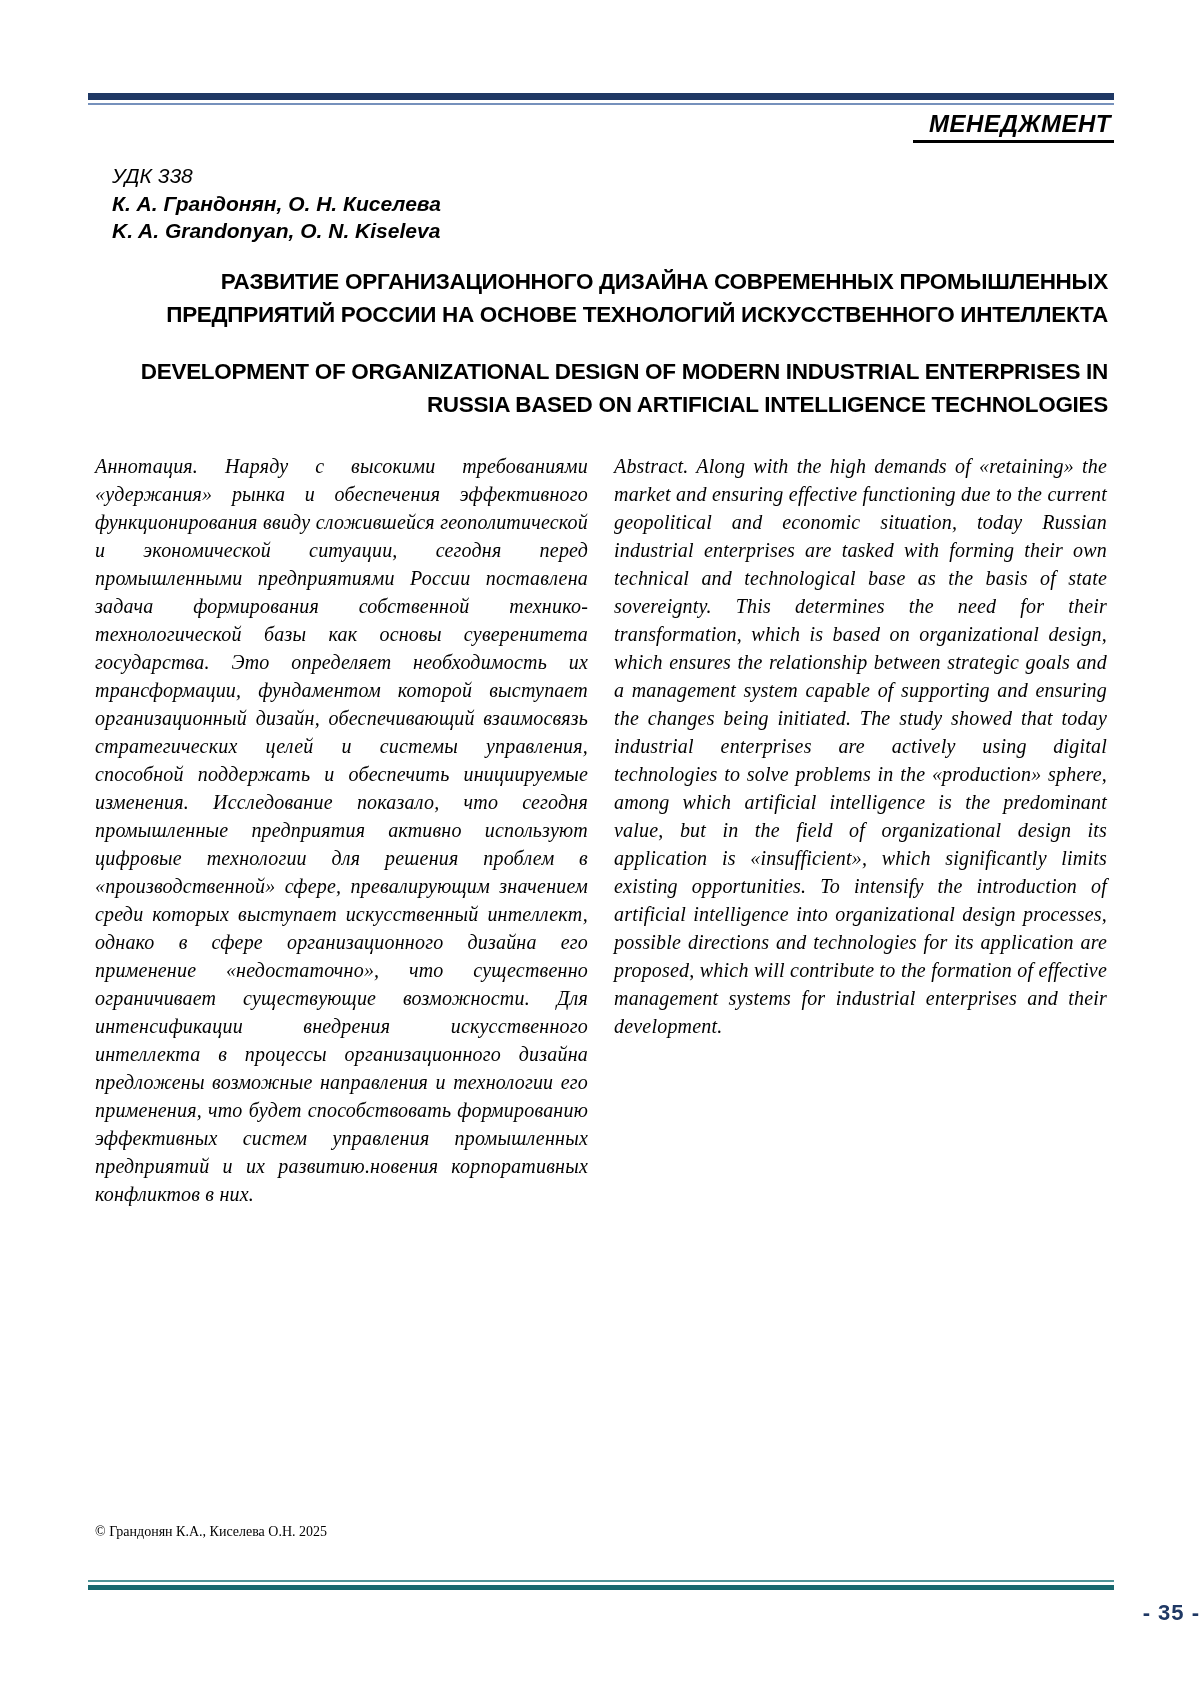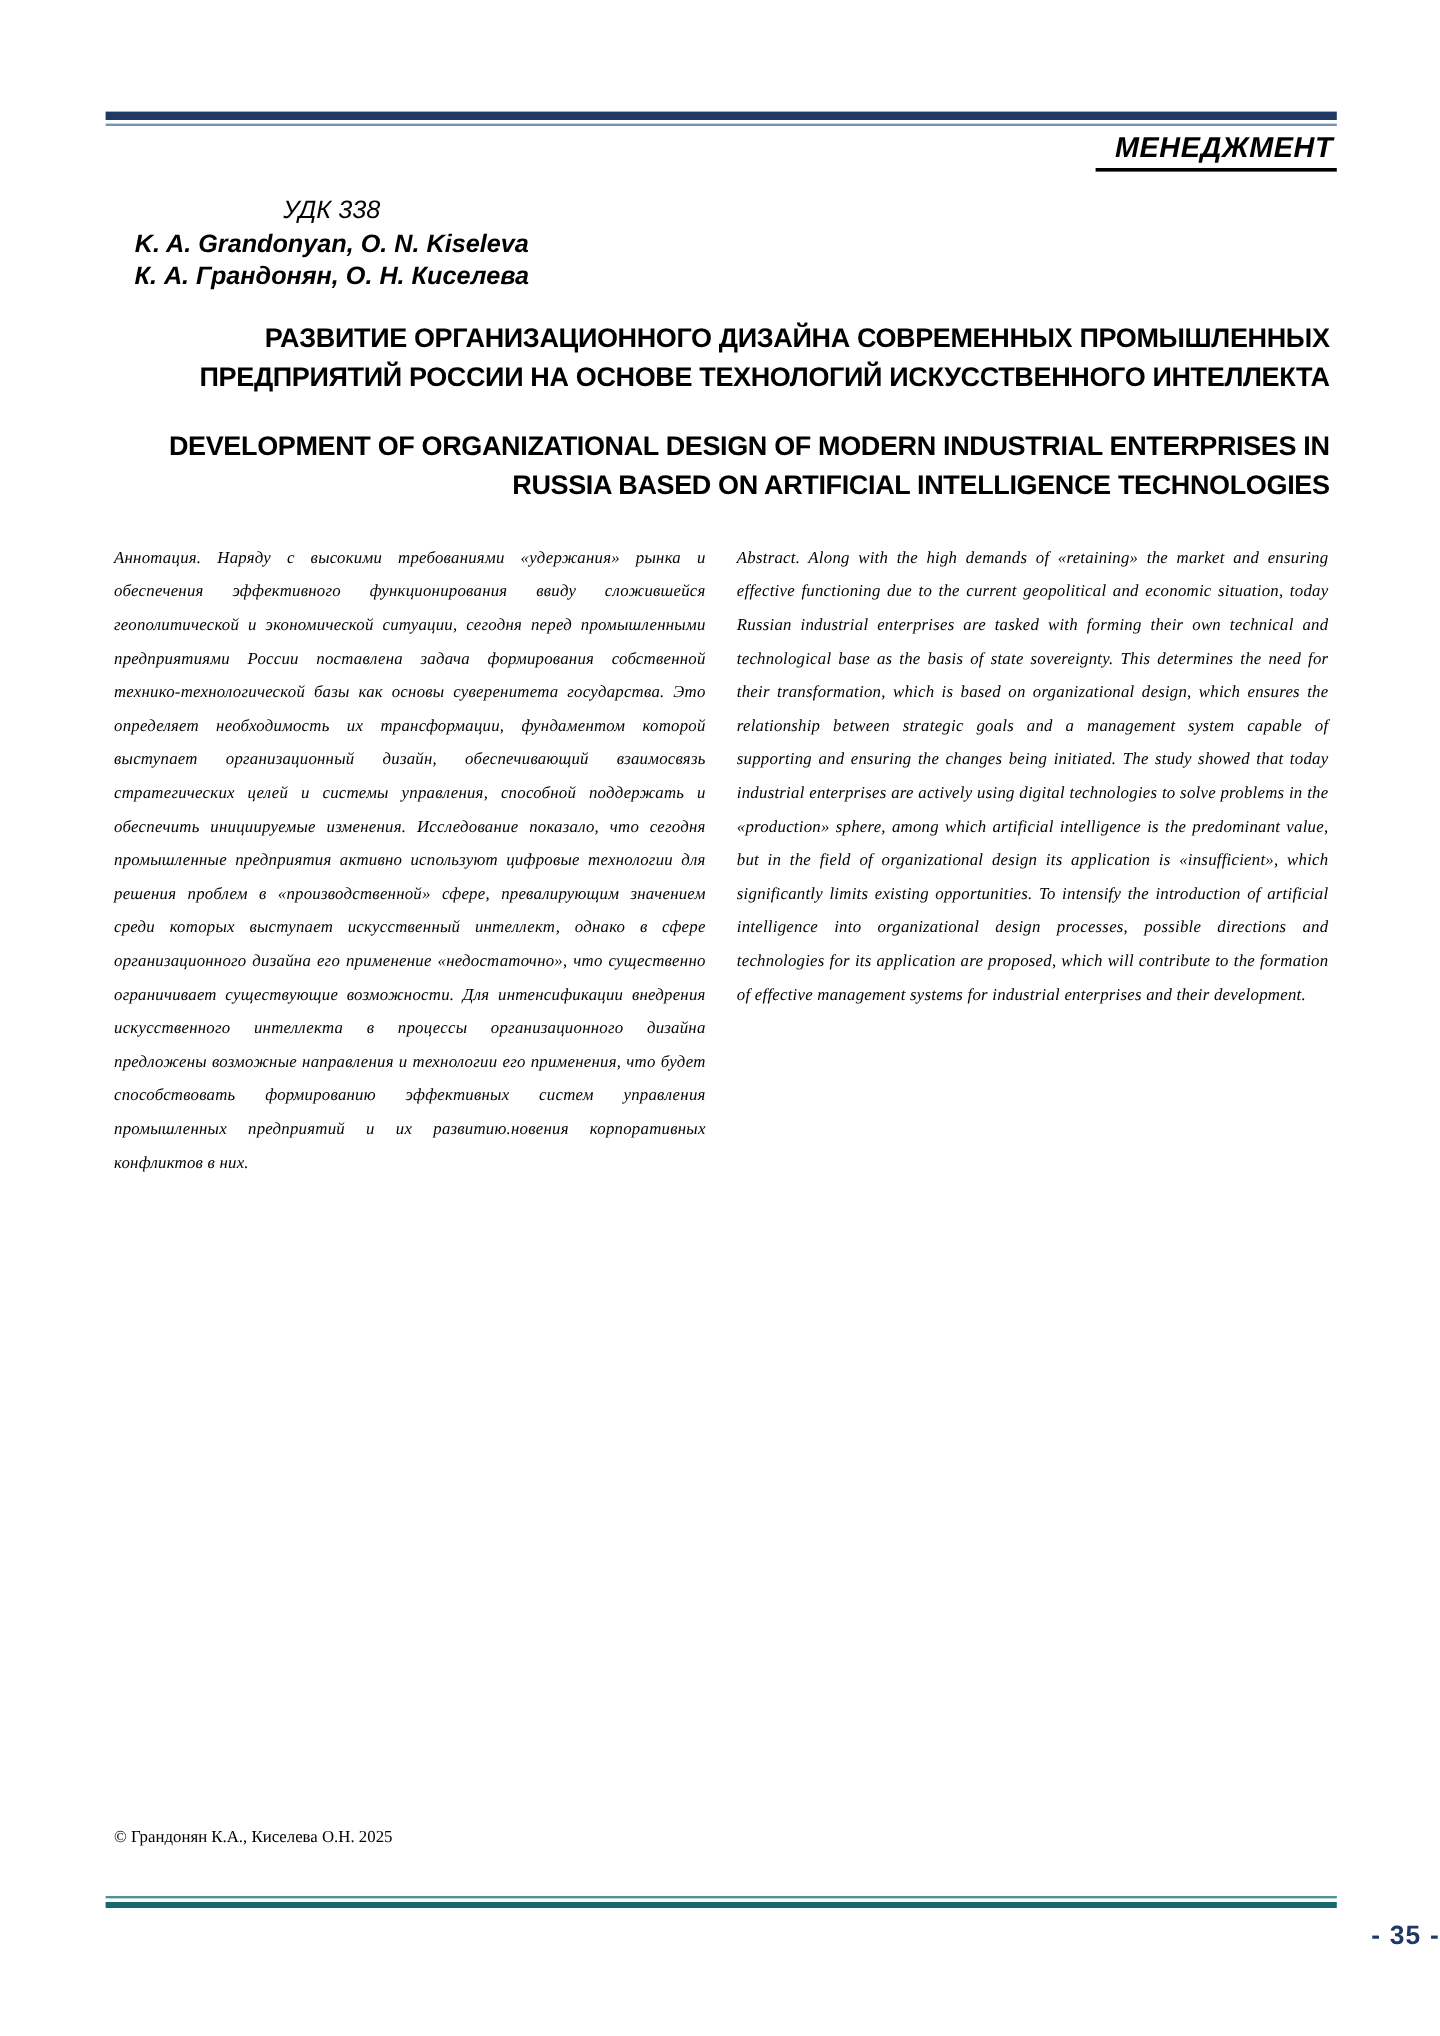--- a/index.html
+++ b/index.html
@@ -34,21 +34,20 @@
   }
 
   
   .meta-block {
     position: absolute;
     left: 112px;
     top: 162px;
     font-style: italic;
     font-size: 21px;
     line-height: 27.5px;
-    text-align: center;
   }
   .meta-udk { font-weight: normal; }
   .meta-authors { font-weight: bold; }
 
   
   .title-ru, .title-en {
     position: absolute;
     left: 92px;
     right: 92px;
     text-align: right;
@@ -66,21 +65,21 @@
     left: 95px;
     top: 452px;
     width: 1012px;
     display: flex;
     gap: 26px;
   }
   .abstract-col {
     width: 493px;
     font-family: "Liberation Serif", serif;
     font-style: italic;
-    font-size: 14px;
+    font-size: 20px;
     line-height: 28px;
     text-align: justify;
     letter-spacing: 0.2px;
   }
 
   
   .copyright {
     position: absolute;
     left: 95px;
     top: 1524px;
@@ -115,22 +114,22 @@
   <div class="top-rule">
     <div class="rule-thick"></div>
     <div class="rule-gap"></div>
     <div class="rule-thin"></div>
   </div>
 
   <div class="section-header">МЕНЕДЖМЕНТ</div>
 
   <div class="meta-block">
     <div class="meta-udk">УДК 338</div>
+    <div class="meta-authors">К. А. Грандонян, О. Н. Киселева</div>
     <div class="meta-authors">K. A. Grandonyan, O. N. Kiseleva</div>
-    <div class="meta-authors">К. А. Грандонян, О. Н. Киселева</div>
   </div>
 
   <div class="title-ru">РАЗВИТИЕ ОРГАНИЗАЦИОННОГО ДИЗАЙНА СОВРЕМЕННЫХ ПРОМЫШЛЕННЫХ ПРЕДПРИЯТИЙ РОССИИ НА ОСНОВЕ ТЕХНОЛОГИЙ ИСКУССТВЕННОГО ИНТЕЛЛЕКТА</div>
 
   <div class="title-en">DEVELOPMENT OF ORGANIZATIONAL DESIGN OF MODERN INDUSTRIAL ENTERPRISES IN RUSSIA BASED ON ARTIFICIAL INTELLIGENCE TECHNOLOGIES</div>
 
   <div class="abstracts">
     <div class="abstract-col">Аннотация. Наряду с высокими требованиями «удержания» рынка и обеспечения эффективного функционирования ввиду сложившейся геополитической и экономической ситуации, сегодня перед промышленными предприятиями России поставлена задача формирования собственной технико-технологической базы как основы суверенитета государства. Это определяет необходимость их трансформации, фундаментом которой выступает организационный дизайн, обеспечивающий взаимосвязь стратегических целей и системы управления, способной поддержать и обеспечить инициируемые изменения. Исследование показало, что сегодня промышленные предприятия активно используют цифровые технологии для решения проблем в «производственной» сфере, превалирующим значением среди которых выступает искусственный интеллект, однако в сфере организационного дизайна его применение «недостаточно», что существенно ограничивает существующие возможности. Для интенсификации внедрения искусственного интеллекта в процессы организационного дизайна предложены возможные направления и технологии его применения, что будет способствовать формированию эффективных систем управления промышленных предприятий и их развитию.новения корпоративных конфликтов в них.</div>
     <div class="abstract-col">Abstract. Along with the high demands of «retaining» the market and ensuring effective functioning due to the current geopolitical and economic situation, today Russian industrial enterprises are tasked with forming their own technical and technological base as the basis of state sovereignty. This determines the need for their transformation, which is based on organizational design, which ensures the relationship between strategic goals and a management system capable of supporting and ensuring the changes being initiated. The study showed that today industrial enterprises are actively using digital technologies to solve problems in the «production» sphere, among which artificial intelligence is the predominant value, but in the field of organizational design its application is «insufficient», which significantly limits existing opportunities. To intensify the introduction of artificial intelligence into organizational design processes, possible directions and technologies for its application are proposed, which will contribute to the formation of effective management systems for industrial enterprises and their development.</div>
   </div>

